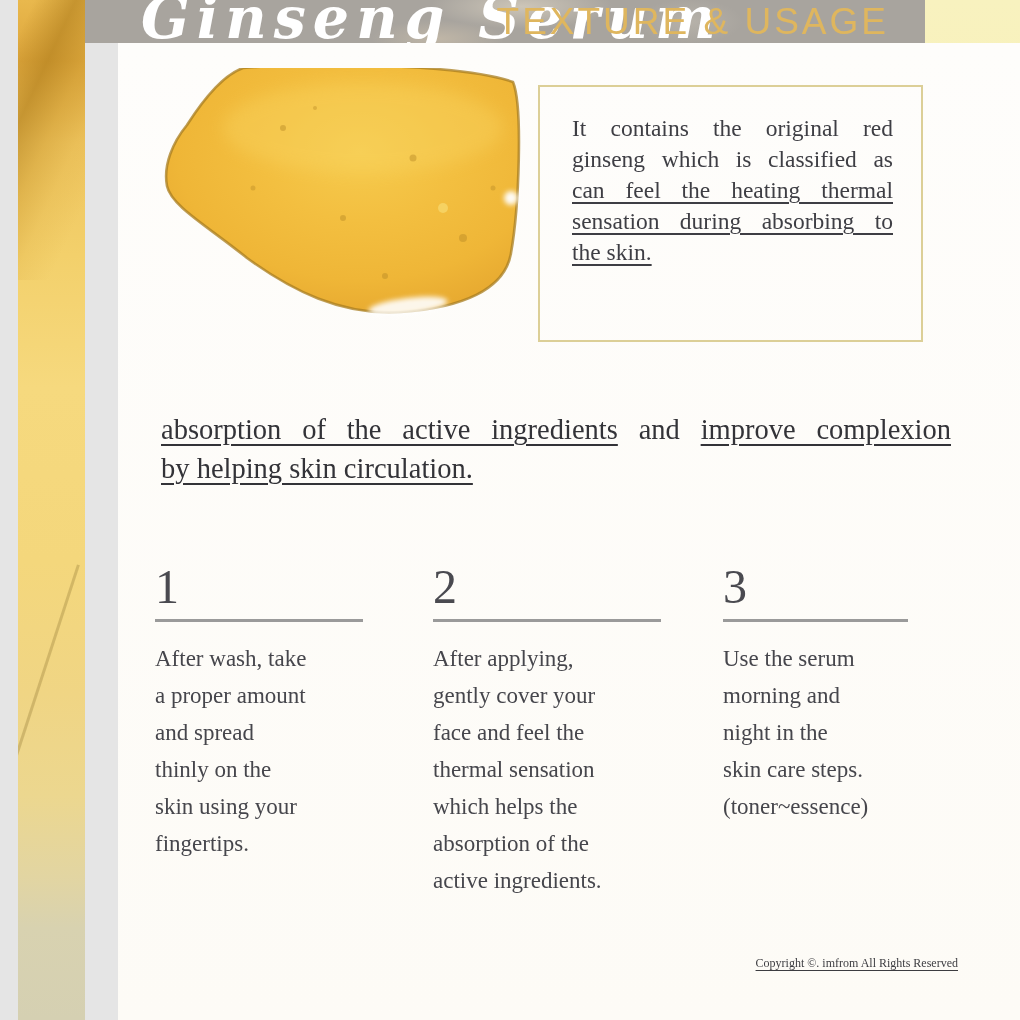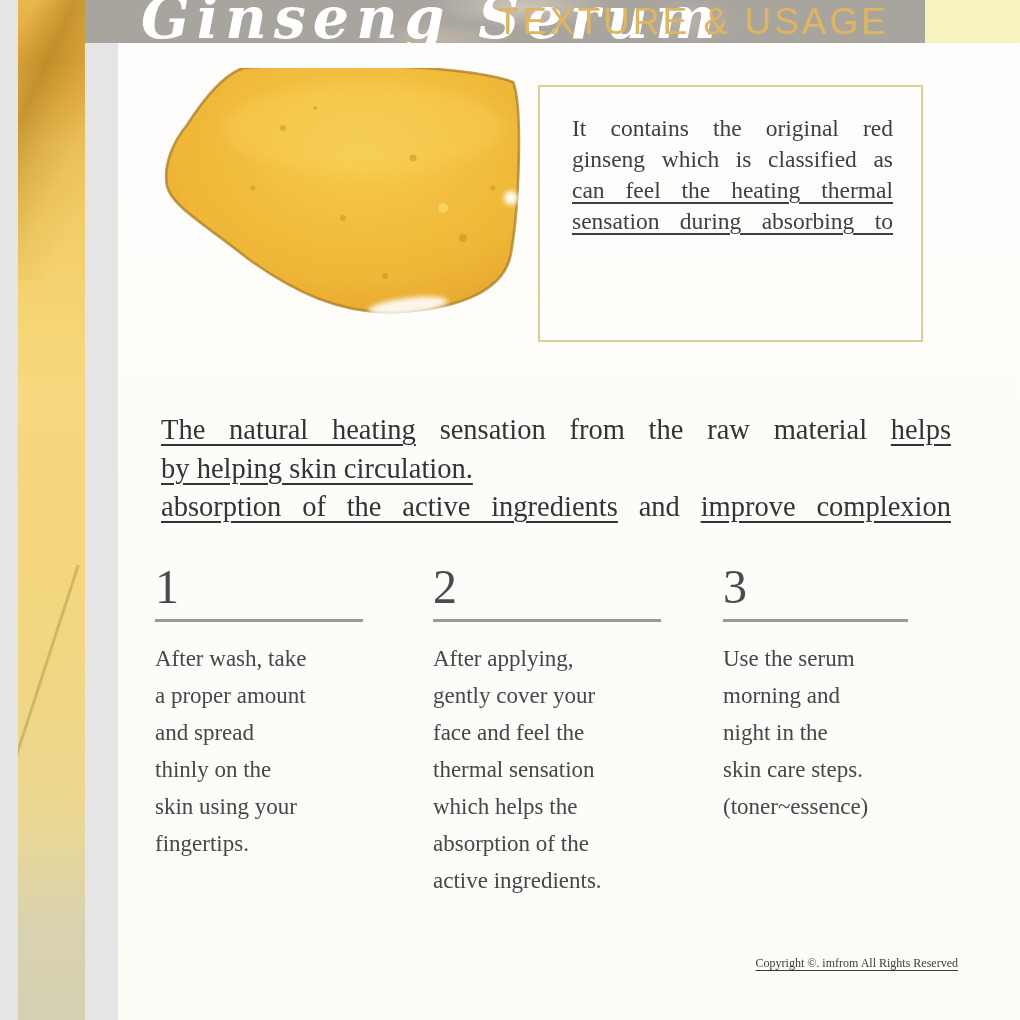--- a/index.html
+++ b/index.html
@@ -126,26 +126,26 @@
         <ellipse cx="245" cy="238" rx="40" ry="8" fill="#ffffff" opacity="0.9" filter="url(#b1)" transform="rotate(-7 245 238)"></ellipse>
         <circle cx="348" cy="130" r="7" fill="#ffffff" opacity="0.95" filter="url(#b1)"></circle>
       </svg>
     </div>
 
     <div class="info-box">
         <div class="jline"><span>It contains the original red</span></div>
         <div class="jline"><span>ginseng which is classified as</span></div>
         <div class="jline"><span class="u">can feel the heating thermal</span></div>
         <div class="jline"><span class="u">sensation during absorbing to</span></div>
+        <div class="jline last"><span class="u">the skin.</span></div>
       </div>
 
     <div class="lead">
-        <div class="jline"><span class="u">The natural heating</span><span> sensation from the raw material </span><span class="u">helps</span></div>
+        <div class="jline"><span class="u">absorption of the active ingredients</span><span> and </span><span class="u">improve complexion</span></div>
         <div class="jline last"><span class="u">by helping skin circulation.</span></div>
-        <div class="jline"><span class="u">absorption of the active ingredients</span><span> and </span><span class="u">improve complexion</span></div>
       </div>
 
     <div class="steps">
       <div class="step step1">
         <div class="num">1</div>
         <div class="rule"></div>
         <div class="step-text">After wash, take
 a proper amount
 and spread
 thinly on the

